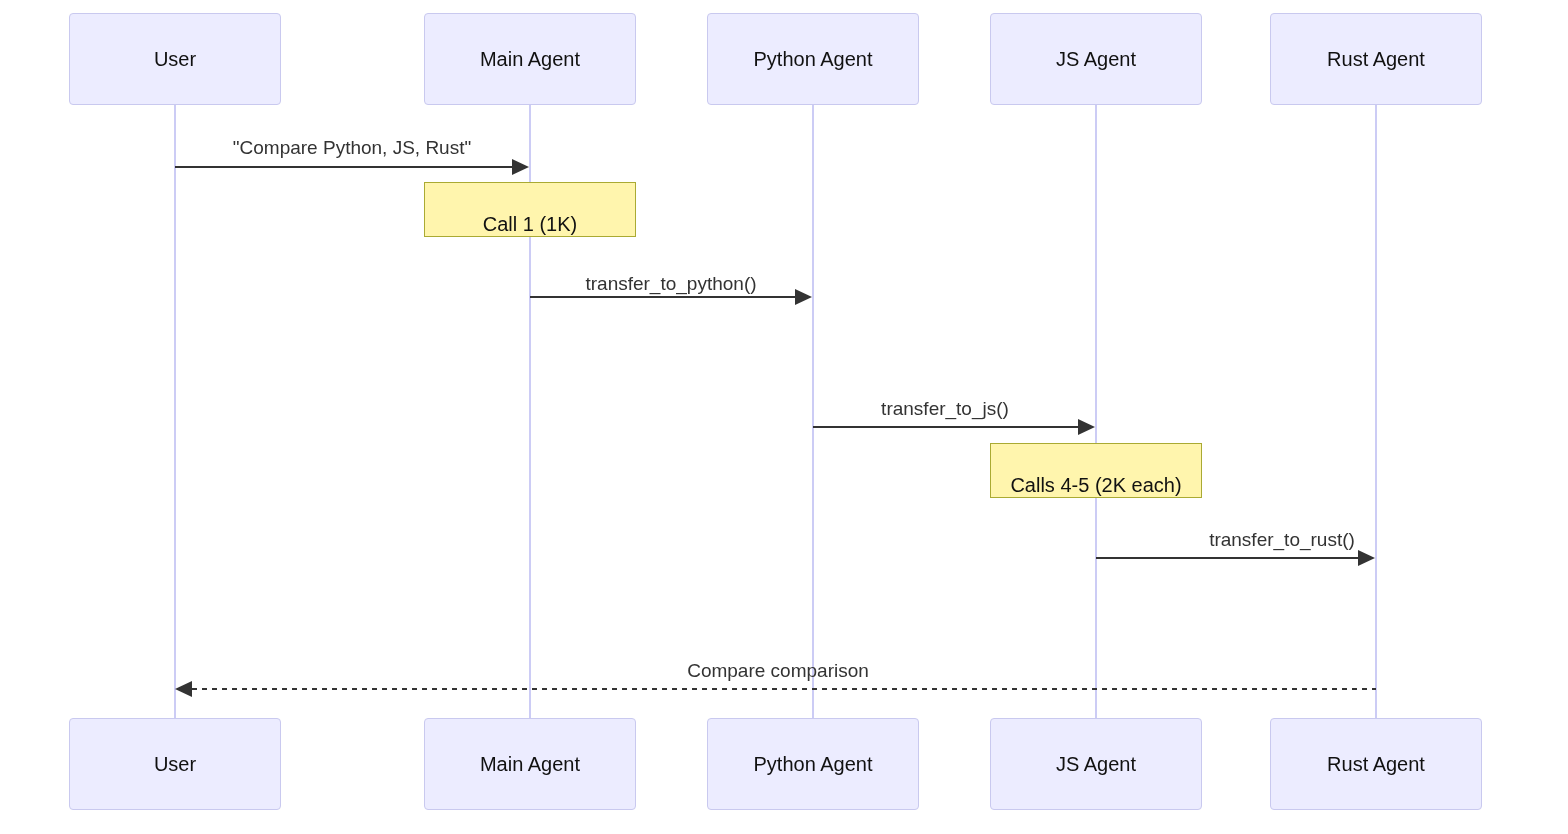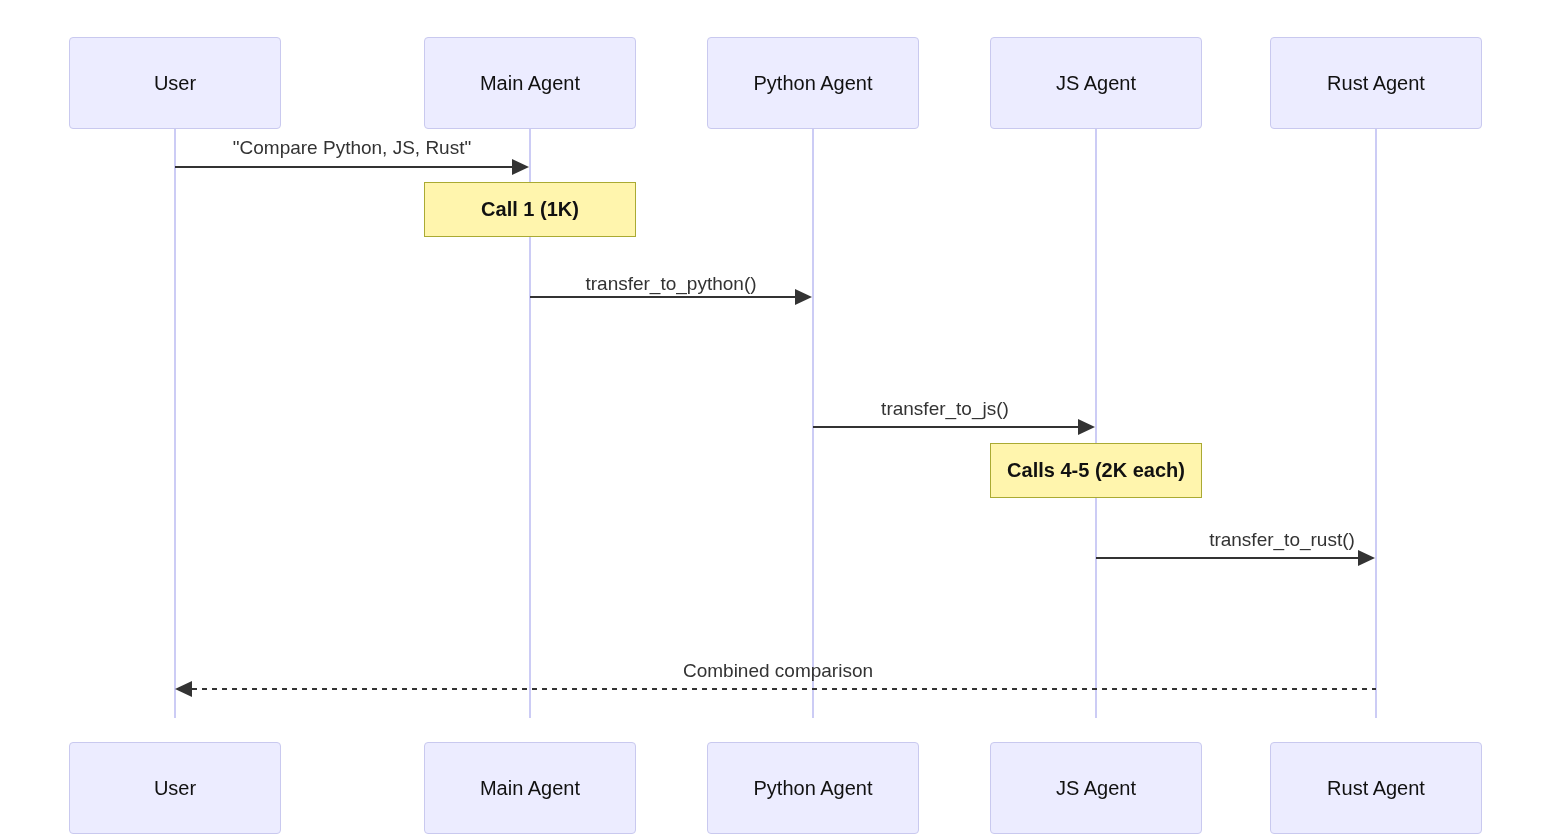--- a/index.html
+++ b/index.html
@@ -21,21 +21,20 @@
     height: 92px;
     background: #ECECFF;
     border: 1px solid #c9c9ef;
     border-radius: 4px;
     box-sizing: border-box;
     display: flex;
     align-items: center;
     justify-content: center;
     font-size: 20px;
     color: #111111;
-    margin-top: 24px;
   }
   .lifeline {
     position: absolute;
     top: 105px;
     width: 2px;
     height: 613px;
     background: #ccccf5;
   }
   .msg-label {
     position: absolute;
@@ -71,26 +70,25 @@
     border-right: 17px solid #333333;
   }
   .note {
     position: absolute;
     width: 212px;
     height: 55px;
     background: #fff5ad;
     border: 1px solid #aaaa33;
     box-sizing: border-box;
     display: flex;
-    align-items: center;
+    align-items: flex-end;
     justify-content: center;
     font-size: 20px;
     color: #111111;
     white-space: nowrap;
-    font-weight: bold;
   }
 </style>
 </head>
 <body>
 
 <div class="canvas">
 
   <div class="lifeline" style="left:174px"></div>
   <div class="lifeline" style="left:529px"></div>
   <div class="lifeline" style="left:812px"></div>
@@ -132,21 +130,21 @@
 
   <div class="note" style="left:990px;top:443px">
     <span>Calls 4-5 (2K each)</span>
   </div>
 
   <div class="msg-label" style="left:1282px;top:528px">transfer_to_rust()</div>
   <div class="msg-line" style="left:1096px;top:557px;width:264px"></div>
   <div class="arrowhead-right" style="left:1358px;top:550px"></div>
 
 
-  <div class="msg-label" style="left:778px;top:659px">Combined comparison</div>
+  <div class="msg-label" style="left:778px;top:659px">Compare comparison</div>
   <div class="msg-line dashed" style="left:192px;top:688px;width:1184px"></div>
   <div class="arrowhead-left" style="left:175px;top:681px"></div>
 
   <div class="actor" style="left:69px;top:718px">
     <span>User</span>
   </div>
   <div class="actor" style="left:424px;top:718px">
     <span>Main Agent</span>
   </div>
   <div class="actor" style="left:707px;top:718px">

